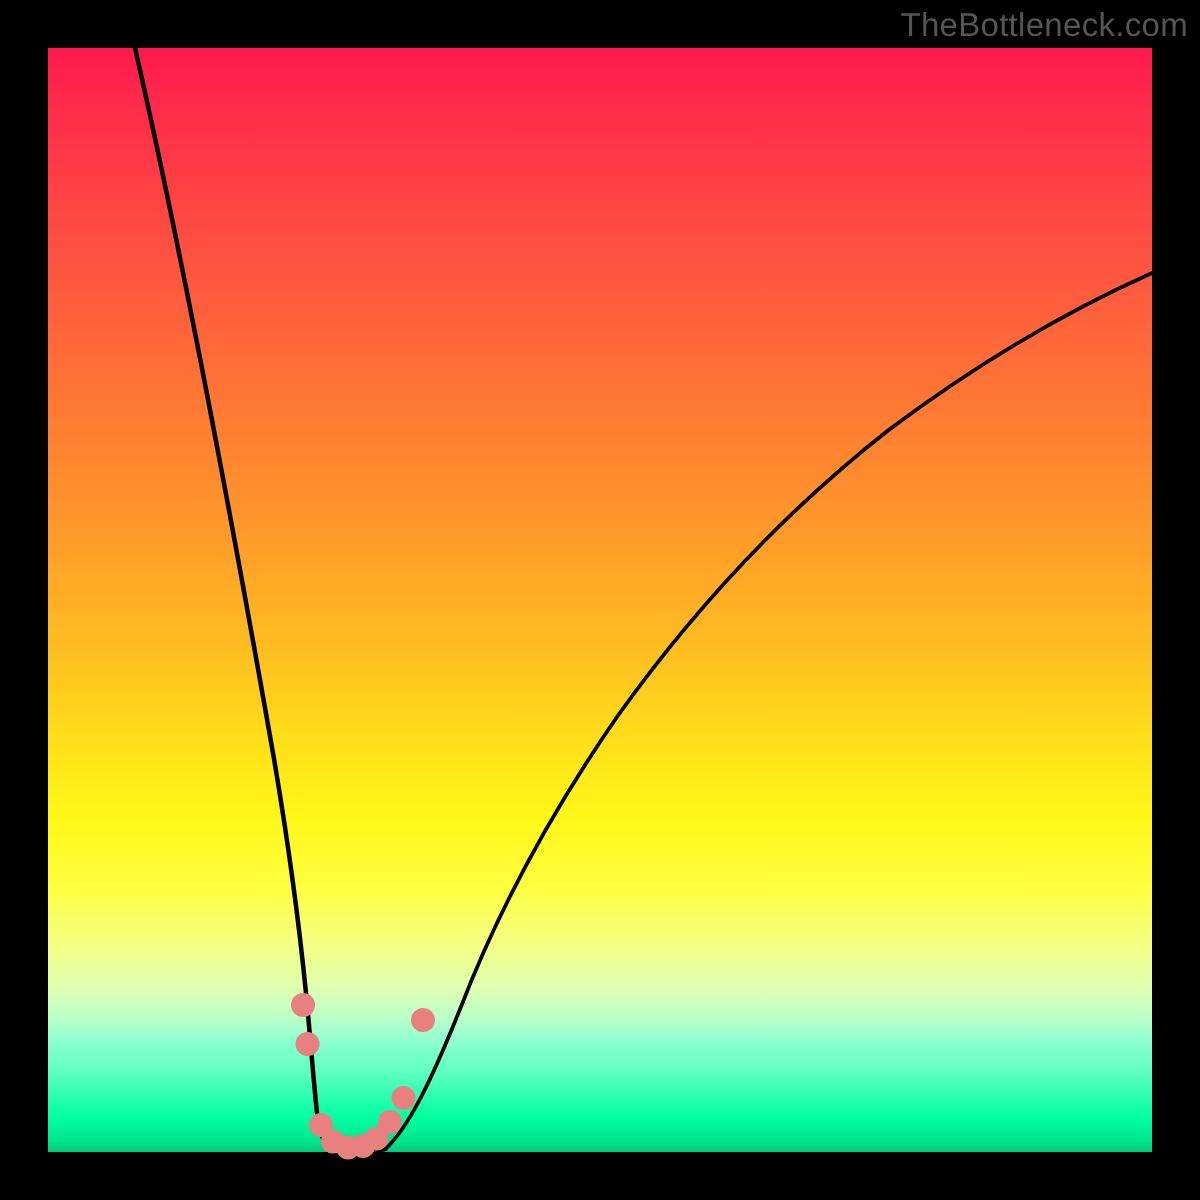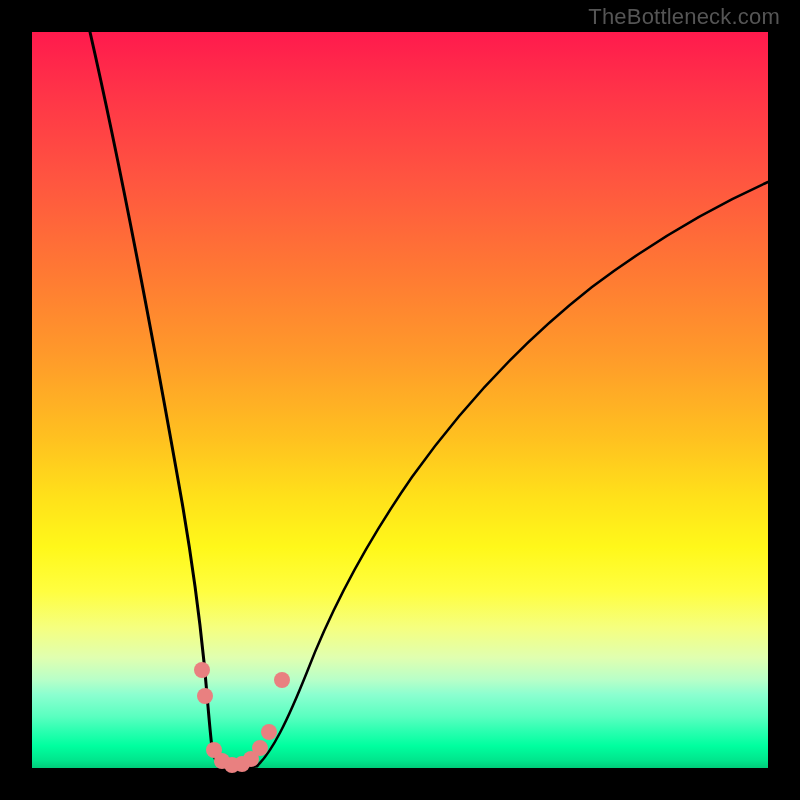--- a/index.html
+++ b/index.html
@@ -43,21 +43,21 @@
       #5affc0 93%,
       #2affb0 95%,
       #00ff9f 97%,
       #00e58c 99%,
       #00cc7a 100%
     );
   }
   .watermark {
     position: absolute;
     top: 4px;
-    right: 20px;
+    right: 8px;
     color: #555;
     font-size: 22px;
     font-weight: 500;
     letter-spacing: 0.2px;
     user-select: none;
   }
   svg.curve {
     position: absolute;
     top: 0;
     left: 0;

